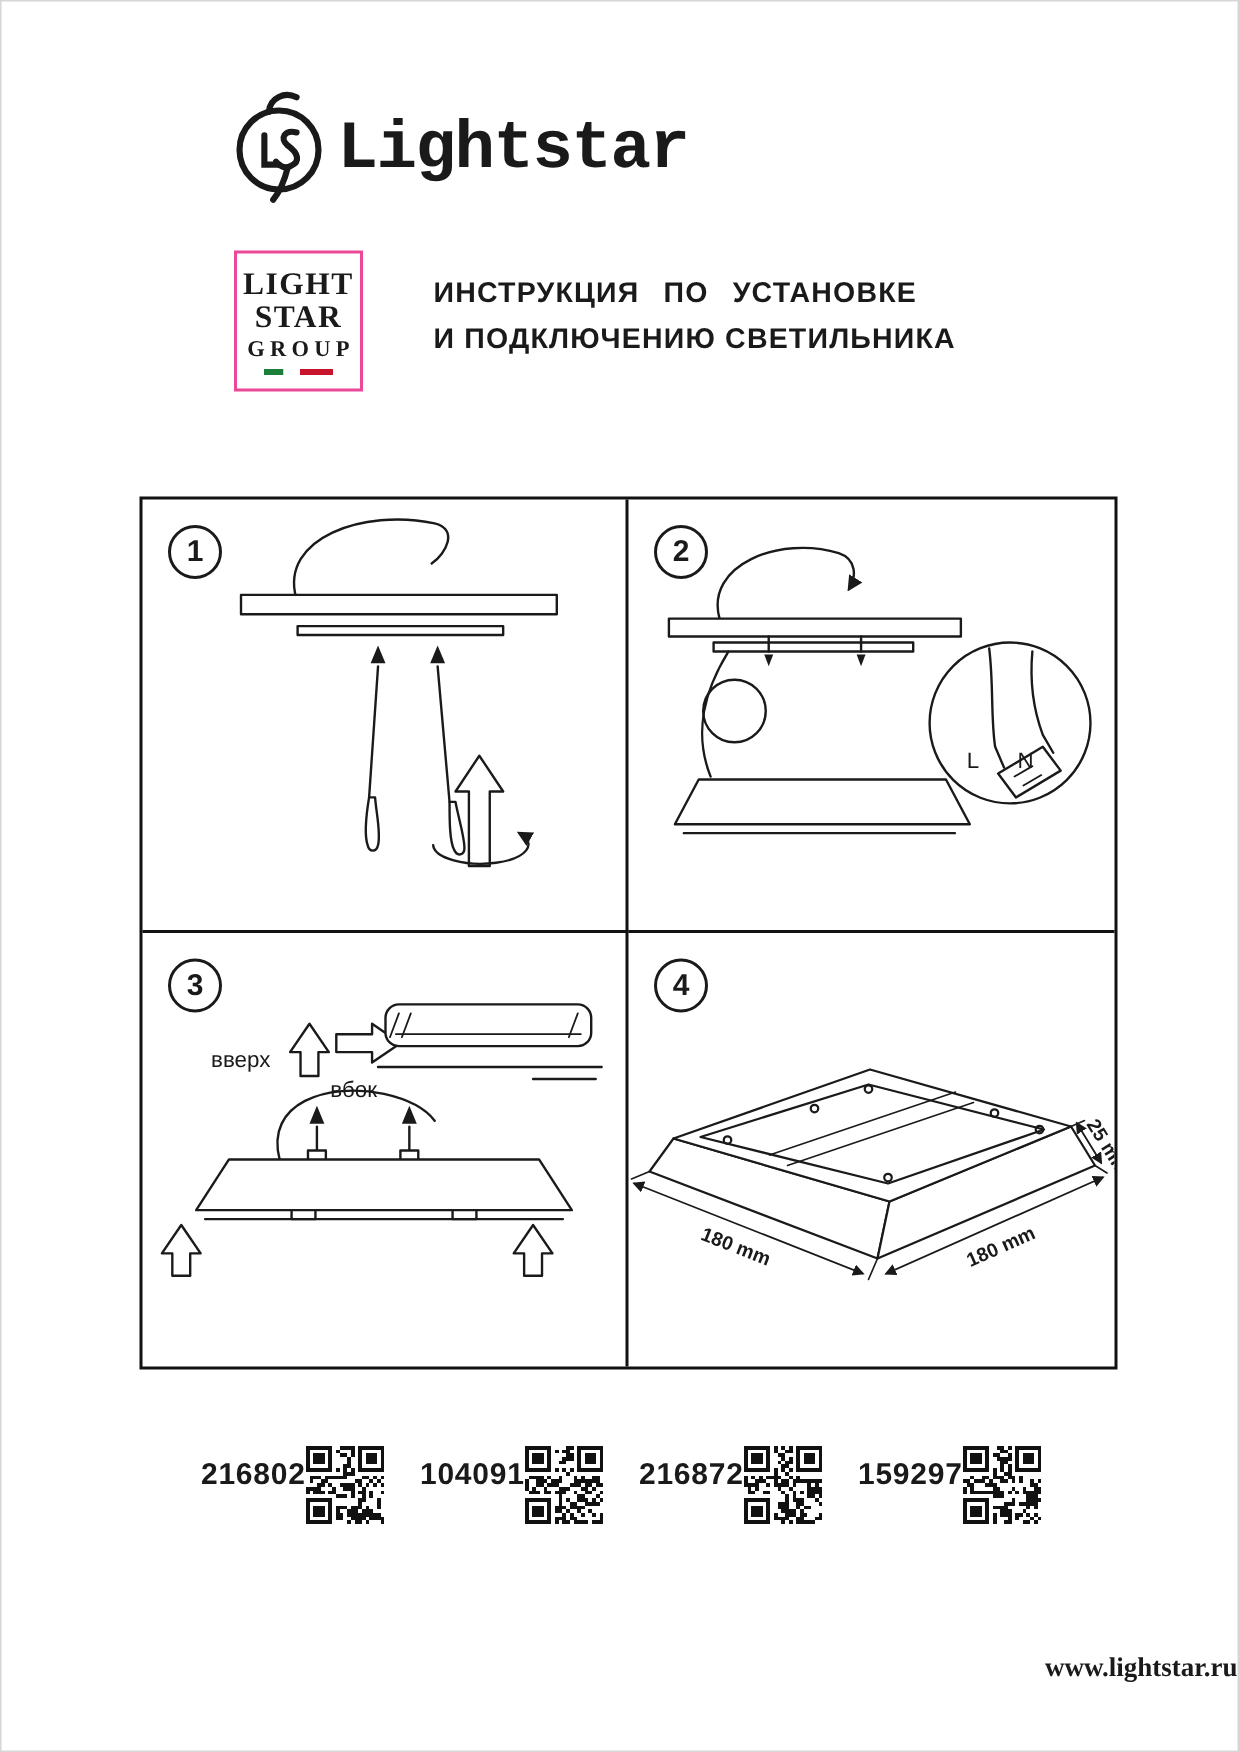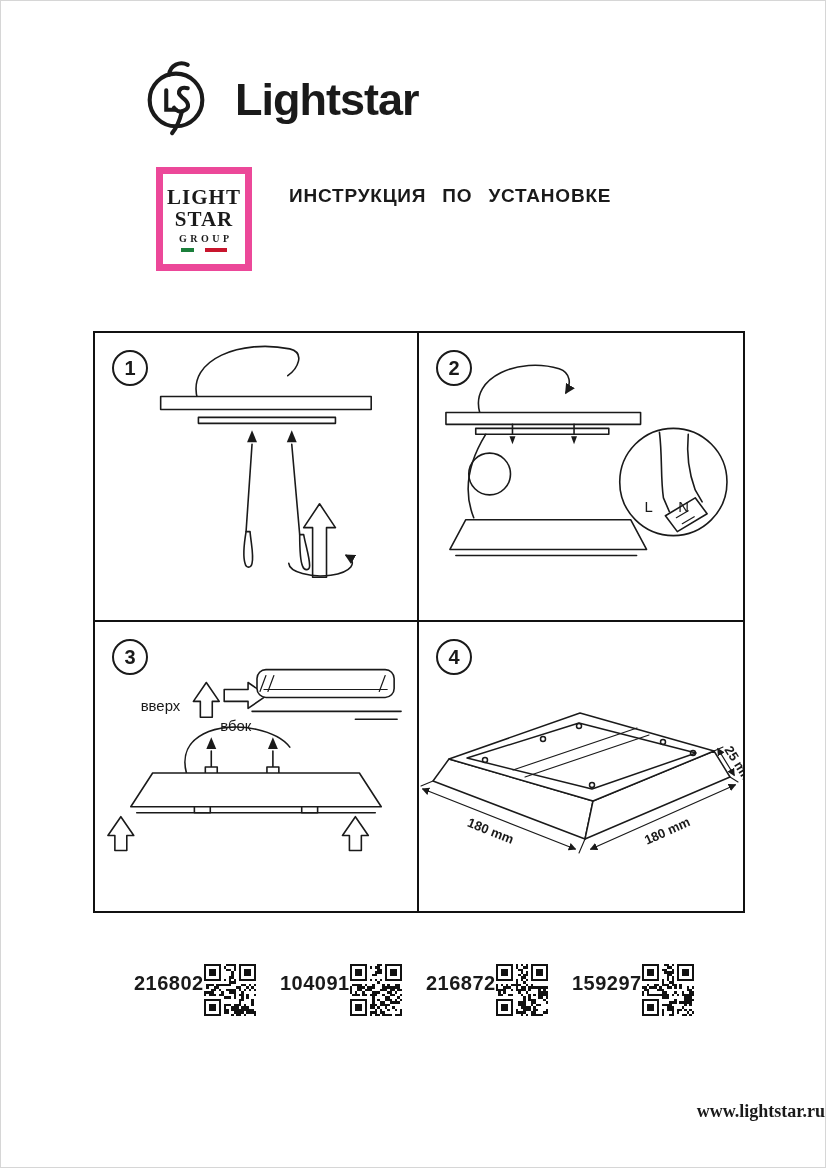--- a/index.html
+++ b/index.html
@@ -1,27 +1,27 @@
 <!DOCTYPE html>
 <html><head>
 <meta charset="utf-8">
 <style>
   html,body{margin:0;padding:0;background:#fff;}
   body{width:826px;height:1168px;position:relative;font-family:"Liberation Sans",sans-serif;color:#1a1a1a;}
   .page{position:absolute;inset:0;background:#fff;border:1px solid #d6d6d6;box-sizing:border-box;overflow:hidden;}
 
   
-  .logo-row{position:absolute;left:136px;top:56px;display:flex;align-items:center;gap:20px;}
+  .logo-row{position:absolute;left:146px;top:56px;display:flex;align-items:center;gap:0;font-family:Liberation Mono, monospace;}
   .wordmark{font-size:45px;font-weight:bold;letter-spacing:-1px;line-height:1;}
   .series-block{position:absolute;left:480px;top:87px;font-size:21px;font-weight:bold;line-height:30px;letter-spacing:0.3px;}
-  .group-logo{position:absolute;left:155px;top:166px;width:82px;height:90px;border:7px solid #ec4899;
+  .group-logo{position:absolute;left:155px;top:166px;width:82px;height:90px;border:2px solid #ec4899;
               display:flex;flex-direction:column;align-items:center;justify-content:center;
               font-family:"Liberation Serif",serif;font-weight:bold;}
   .gl-line{font-size:21px;line-height:22px;letter-spacing:1px;}
-  .gl-group{font-size:10px;letter-spacing:3.5px;margin-top:3px;margin-right:-3.5px;}
+  .gl-group{font-size:15px;letter-spacing:3.5px;margin-top:3px;margin-right:-3.5px;}
   .gl-flag{display:flex;margin-top:4px;height:4px;width:46px;}
   .gl-flag span:nth-child(1){width:13px;background:#1b7f3b;}
   .gl-flag span:nth-child(2){width:11px;background:#fff;}
   .gl-flag span:nth-child(3){width:22px;background:#c8152d;}
   .title-block{position:absolute;left:288px;top:184px;font-size:19px;font-weight:bold;letter-spacing:0.8px;}
   .title-block .t1{word-spacing:10px;margin-bottom:9px;}
 
   
   .panels{position:absolute;left:92px;top:330px;width:648px;height:578px;border:2px solid #111;
           display:grid;grid-template-columns:1fr 1fr;grid-template-rows:1fr 1fr;box-sizing:content-box;}
@@ -77,20 +77,21 @@
     <div class="gl-group">GROUP</div>
     <div class="gl-flag">
         <span></span>
         <span></span>
         <span></span>
       </div>
   </div>
 
   <div class="title-block">
     <div class="t1">ИНСТРУКЦИЯ ПО УСТАНОВКЕ</div>
+    <div class="t2">И ПОДКЛЮЧЕНИЮ СВЕТИЛЬНИКА</div>
   </div>
 
   <div class="panels">
 
     <div class="panel">
       <div class="step-num">1</div>
       <svg class="art" viewBox="0 0 324 289">
         <g fill="none" stroke="#1a1a1a" stroke-width="1.6" stroke-linecap="round" stroke-linejoin="round">
           <path d="M103,66 C92,26 148,6 196,16 C212,20 204,36 194,43"></path>
           <rect x="66" y="64" width="212" height="13" fill="#fff"></rect>

